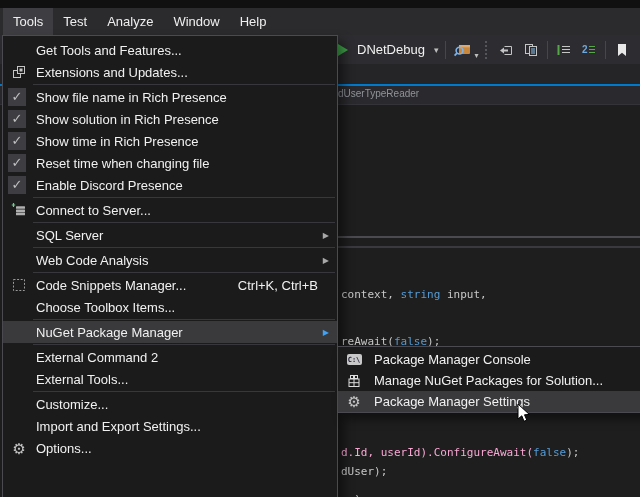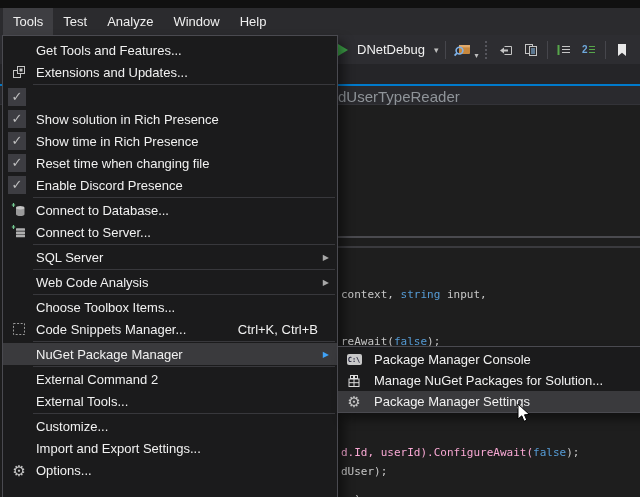--- a/index.html
+++ b/index.html
@@ -18,21 +18,21 @@
   .tb-label{font-size:13px;color:#F1F1F1;padding:0 2px;}
   .caret{font-size:9px;color:#BDBDBD;}
   .play{width:0;height:0;border-left:10px solid #3FA74A;border-top:6px solid transparent;border-bottom:6px solid transparent;}
   .tb-icon{display:flex;align-items:center;justify-content:center;width:18px;height:18px;}
   
   .tabstrip{position:absolute;left:0;top:56px;width:640px;height:20px;background:#252528;}
   .tab{position:absolute;top:59px;font-size:13px;color:#ECECEC;white-space:nowrap;}
   .tab-underline{position:absolute;left:0;top:76px;width:640px;height:2px;background:#007ACC;}
   
   .breadcrumb{position:absolute;left:0;top:78px;width:640px;height:19px;background:#2A2A2E;border-bottom:1px solid #333338;box-sizing:border-box;}
-  .breadcrumb-text{position:absolute;left:338px;top:80px;font-size:15px;color:#8F9499;}
+  .breadcrumb-text{position:absolute;left:338px;top:80px;font-size:10px;color:#8F9499;}
   
   .editor{position:absolute;left:0;top:97px;width:640px;height:400px;background:#1E1E1E;}
   .hline{position:absolute;left:338px;width:302px;height:2px;}
   .codeline{position:absolute;font-family:"DejaVu Sans Mono",monospace;font-size:11px;white-space:pre;color:#C8C8C8;}
   .bottom-dashes{position:absolute;left:2px;top:494px;width:334px;height:3px;
     background:repeating-linear-gradient(90deg,#4A4A52 0 7px,#1E1E1E 7px 14px);}
   .green-spec{position:absolute;left:337px;top:494px;width:6px;height:3px;background:#3F9E57;}
   
   .menu-panel{position:absolute;left:2px;top:27px;width:336px;height:467px;background:#1B1B1C;
     border:1px solid #4A4A50;box-sizing:border-box;padding-top:3px;z-index:10;
@@ -160,48 +160,39 @@
             <rect x="2.5" y="6.5" width="7" height="7" fill="none" stroke="#C5C5C5"></rect>
             <rect x="6.5" y="2.5" width="7" height="7" fill="#1B1B1C" stroke="#C5C5C5"></rect>
             <rect x="8.5" y="4.5" width="3" height="3" fill="#C5C5C5"></rect>
           </svg>
         </span>
         <span class="mlabel">Extensions and Updates...</span>
       </div>
       <div class="msep"></div>
       <div class="mrow">
         <span class="mcheck">✓</span>
+        <span class="mlabel">Show file name in Rich Presence</span>
       </div>
       <div class="mrow">
         <span class="mcheck">✓</span>
         <span class="mlabel">Show solution in Rich Presence</span>
       </div>
       <div class="mrow">
         <span class="mcheck">✓</span>
         <span class="mlabel">Show time in Rich Presence</span>
       </div>
       <div class="mrow">
         <span class="mcheck">✓</span>
         <span class="mlabel">Reset time when changing file</span>
       </div>
       <div class="mrow">
         <span class="mcheck">✓</span>
         <span class="mlabel">Enable Discord Presence</span>
       </div>
       <div class="msep"></div>
-      <div class="mrow">
-        <span class="micon">
-          <svg width="16" height="16" viewBox="0 0 16 16">
-            <path d="M5 5.8v6.4c0 1 1.9 1.8 4.3 1.8s4.2-.8 4.2-1.8V5.8" fill="#9A9A9A"></path>
-            <ellipse cx="9.2" cy="5.8" rx="4.2" ry="1.7" fill="#C4C4C4"></ellipse>
-            <path d="M2.5 1v4M.8 3h3.4" stroke="#73C991" stroke-width="1.2"></path>
-          </svg>
-        </span>
-        <span class="mlabel">Connect to Database...</span>
-      </div>
       <div class="mrow">
         <span class="micon">
           <svg width="16" height="16" viewBox="0 0 16 16">
             <g fill="#B0B0B0">
               <rect x="5" y="4.2" width="9" height="2.6" rx=".5"></rect>
               <rect x="5" y="7.4" width="9" height="2.6" rx=".5"></rect>
               <rect x="5" y="10.6" width="9" height="2.6" rx=".5"></rect>
             </g>
             <path d="M2.5 1v4M.8 3h3.4" stroke="#73C991" stroke-width="1.2"></path>
           </svg>
@@ -213,30 +204,30 @@
         <span class="mlabel">SQL Server</span>
         <span class="marrow">▶</span>
       </div>
       <div class="msep"></div>
       <div class="mrow">
         <span class="mlabel">Web Code Analysis</span>
         <span class="marrow">▶</span>
       </div>
       <div class="msep"></div>
       <div class="mrow">
-        <span class="mlabel">Choose Toolbox Items...</span>
-      </div>
-      <div class="mrow">
         <span class="micon">
           <svg width="16" height="16" viewBox="0 0 16 16">
             <rect x="2.5" y="2.5" width="11" height="11" fill="none" stroke="#9A9A9A" stroke-dasharray="2 1.6"></rect>
           </svg>
         </span>
         <span class="mlabel">Code Snippets Manager...</span>
         <span class="mshortcut">Ctrl+K, Ctrl+B</span>
+      </div>
+      <div class="mrow">
+        <span class="mlabel">Choose Toolbox Items...</span>
       </div>
       <div class="msep"></div>
       <div class="mrow hl">
         <span class="mlabel">NuGet Package Manager</span>
         <span class="marrow">▶</span>
       </div>
       <div class="msep"></div>
       <div class="mrow">
         <span class="mlabel">External Command 2</span>
       </div>

